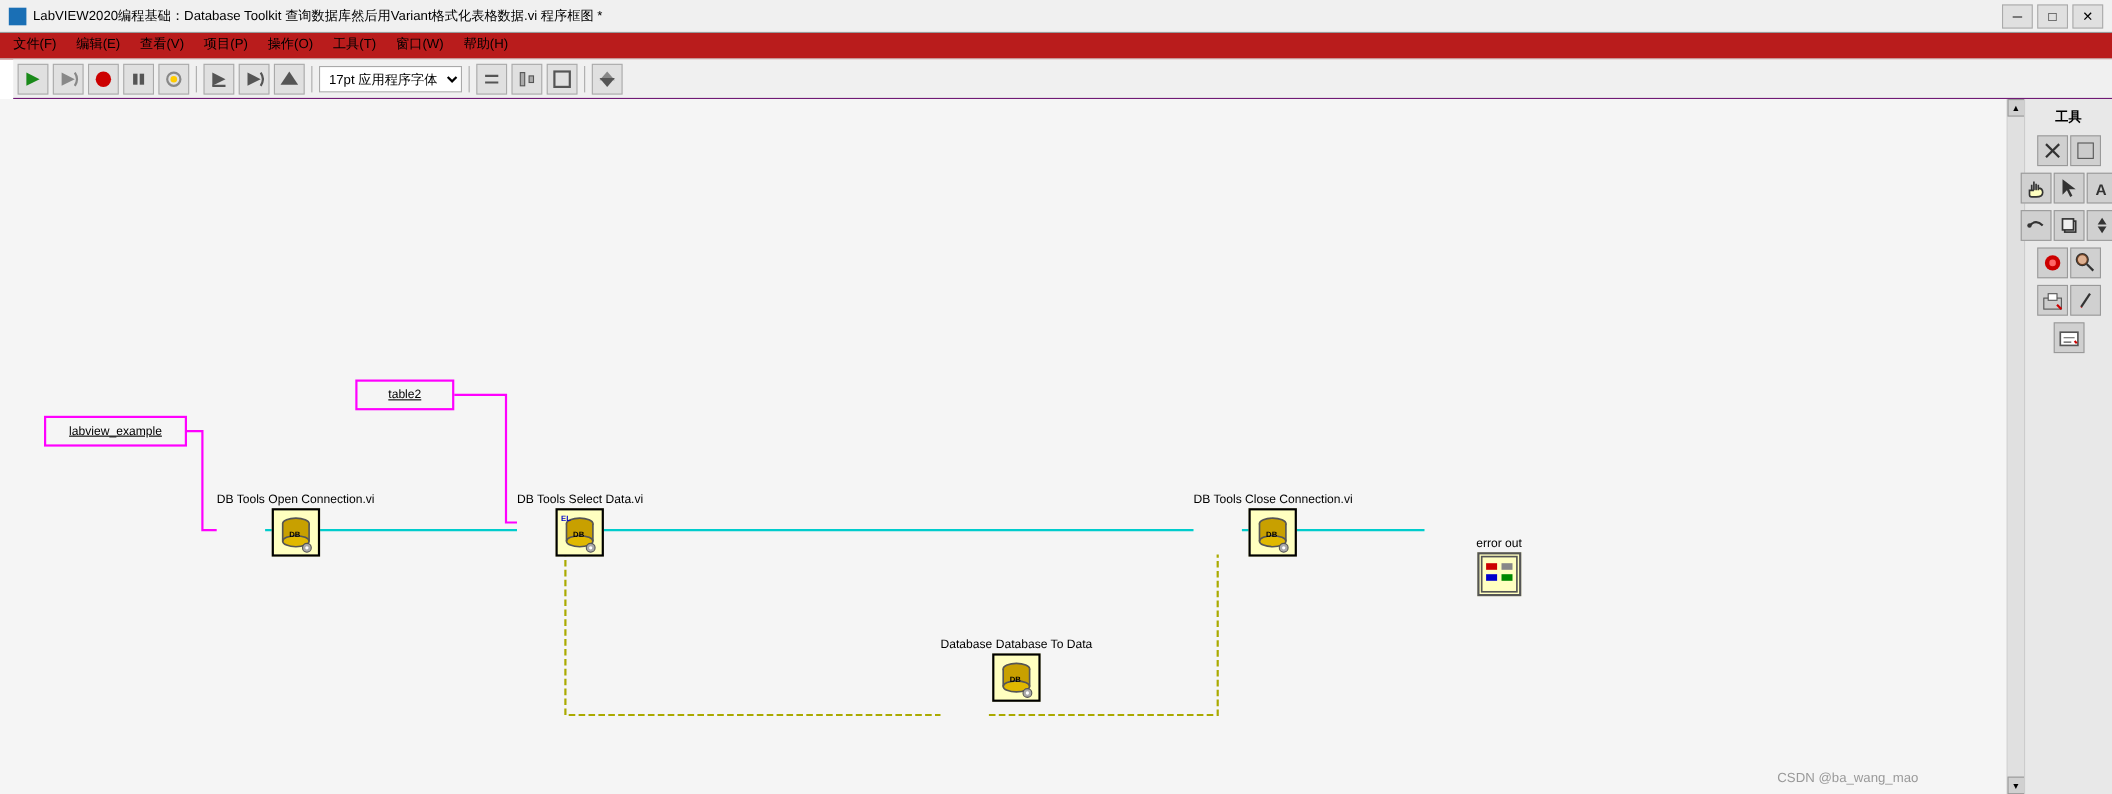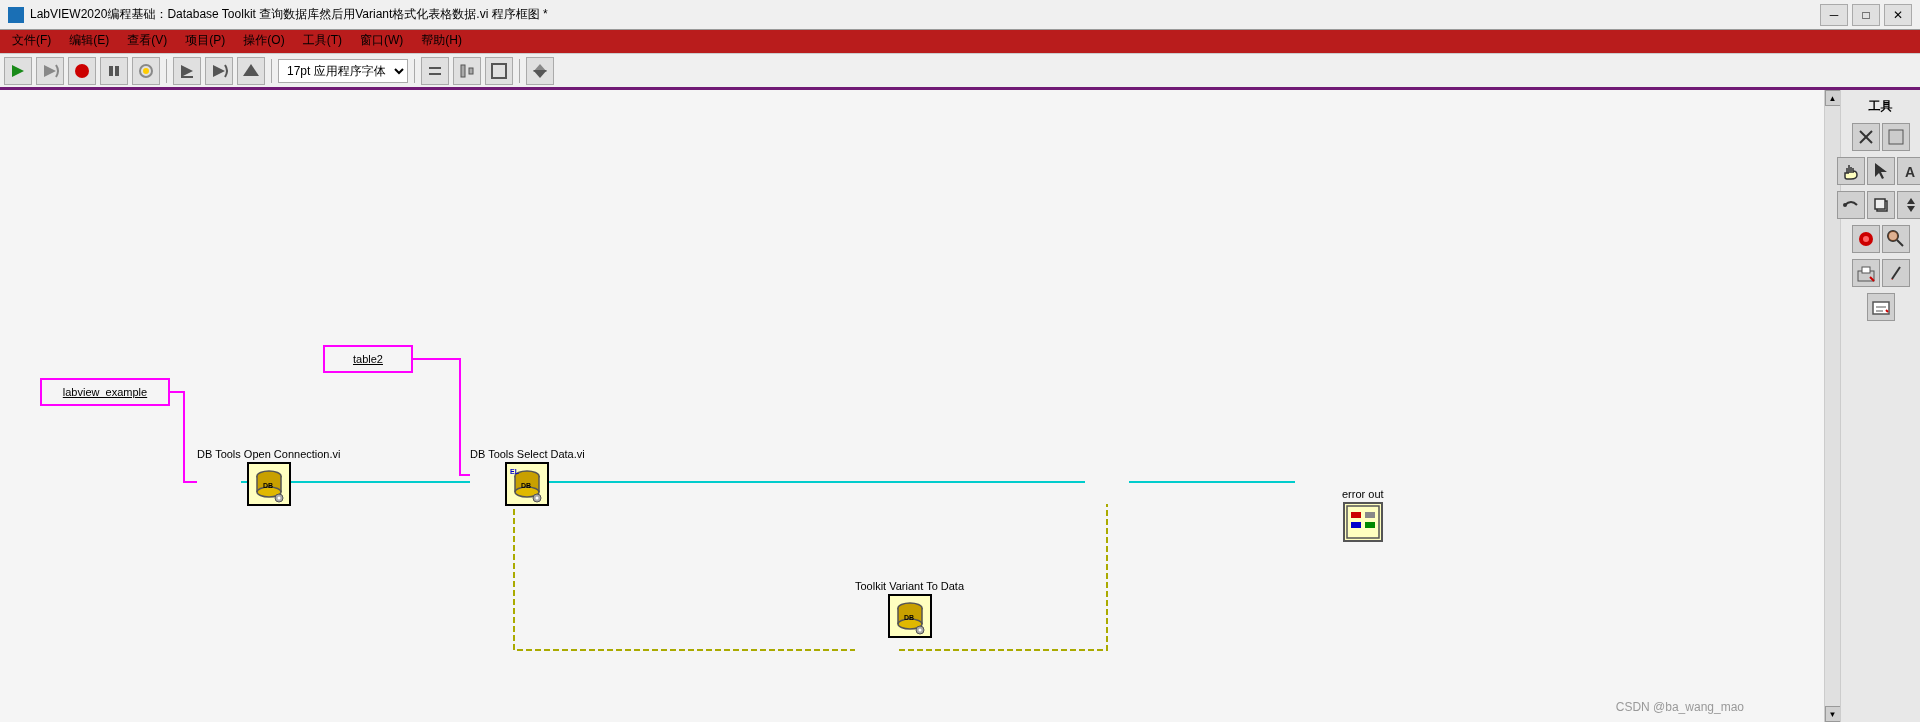--- a/index.html
+++ b/index.html
@@ -69,25 +69,26 @@
       padding: 2px 8px;
       font-size: 12px;
       cursor: pointer;
       white-space: nowrap;
     }
 
     
     .toolbar {
       height: 36px;
       background: #f0f0f0;
-      border-bottom: 3px solid #701a75;
+      border-bottom: 1px solid #701a75;
       display: flex;
       align-items: center;
       padding: 0 4px;
       gap: 4px;
+      margin-left: 12px;
     }
     .tool-btn {
       width: 28px;
       height: 28px;
       background: #e0e0e0;
       border: 1px solid #aaa;
       display: flex;
       align-items: center;
       justify-content: center;
       cursor: pointer;
@@ -433,23 +434,38 @@
           <line x1="8" y1="12" x2="8" y2="28" stroke="#555" stroke-width="1.5"></line>
           <line x1="32" y1="12" x2="32" y2="28" stroke="#555" stroke-width="1.5"></line>
           <text x="14" y="24" font-size="7" fill="#000" font-weight="bold">DB</text>
           <text x="3" y="10" font-size="7" fill="#0000cc" font-weight="bold">EL</text>
           <circle cx="30" cy="34" r="4" fill="#aaa" stroke="#555" stroke-width="1"></circle>
           <circle cx="30" cy="34" r="1.5" fill="#fff"></circle>
         </svg>
       </div>
     </div>
 
+    <div class="vi-node" style="position:absolute; left:1085px; top:358px; align-items:center;">
+      <span class="vi-label">DB Tools Close Connection.vi</span>
+      <div class="vi-icon db-icon-close">
+        <svg width="40" height="40" viewBox="0 0 40 40">
+          <ellipse cx="20" cy="12" rx="12" ry="5" fill="#c8a000" stroke="#555" stroke-width="1.5"></ellipse>
+          <rect x="8" y="12" width="24" height="16" fill="#c8a000" stroke="none"></rect>
+          <ellipse cx="20" cy="28" rx="12" ry="5" fill="#e0b800" stroke="#555" stroke-width="1.5"></ellipse>
+          <line x1="8" y1="12" x2="8" y2="28" stroke="#555" stroke-width="1.5"></line>
+          <line x1="32" y1="12" x2="32" y2="28" stroke="#555" stroke-width="1.5"></line>
+          <text x="14" y="24" font-size="7" fill="#000" font-weight="bold">DB</text>
+          <circle cx="30" cy="34" r="4" fill="#aaa" stroke="#555" stroke-width="1"></circle>
+          <circle cx="30" cy="34" r="1.5" fill="#fff"></circle>
+        </svg>
+      </div>
+    </div>
 
     <div class="vi-node" style="position:absolute; left:855px; top:490px; align-items:center;">
-      <span class="vi-label">Toolkit Variant To Data</span>
+      <span class="vi-label">Database Database To Data</span>
       <div class="vi-icon db-icon-variant">
         <svg width="40" height="40" viewBox="0 0 40 40">
           <ellipse cx="20" cy="12" rx="12" ry="5" fill="#c8a000" stroke="#555" stroke-width="1.5"></ellipse>
           <rect x="8" y="12" width="24" height="16" fill="#c8a000" stroke="none"></rect>
           <ellipse cx="20" cy="28" rx="12" ry="5" fill="#e0b800" stroke="#555" stroke-width="1.5"></ellipse>
           <line x1="8" y1="12" x2="8" y2="28" stroke="#555" stroke-width="1.5"></line>
           <line x1="32" y1="12" x2="32" y2="28" stroke="#555" stroke-width="1.5"></line>
           <text x="14" y="24" font-size="7" fill="#000" font-weight="bold">DB</text>
           <circle cx="30" cy="34" r="4" fill="#aaa" stroke="#555" stroke-width="1"></circle>
           <circle cx="30" cy="34" r="1.5" fill="#fff"></circle>

